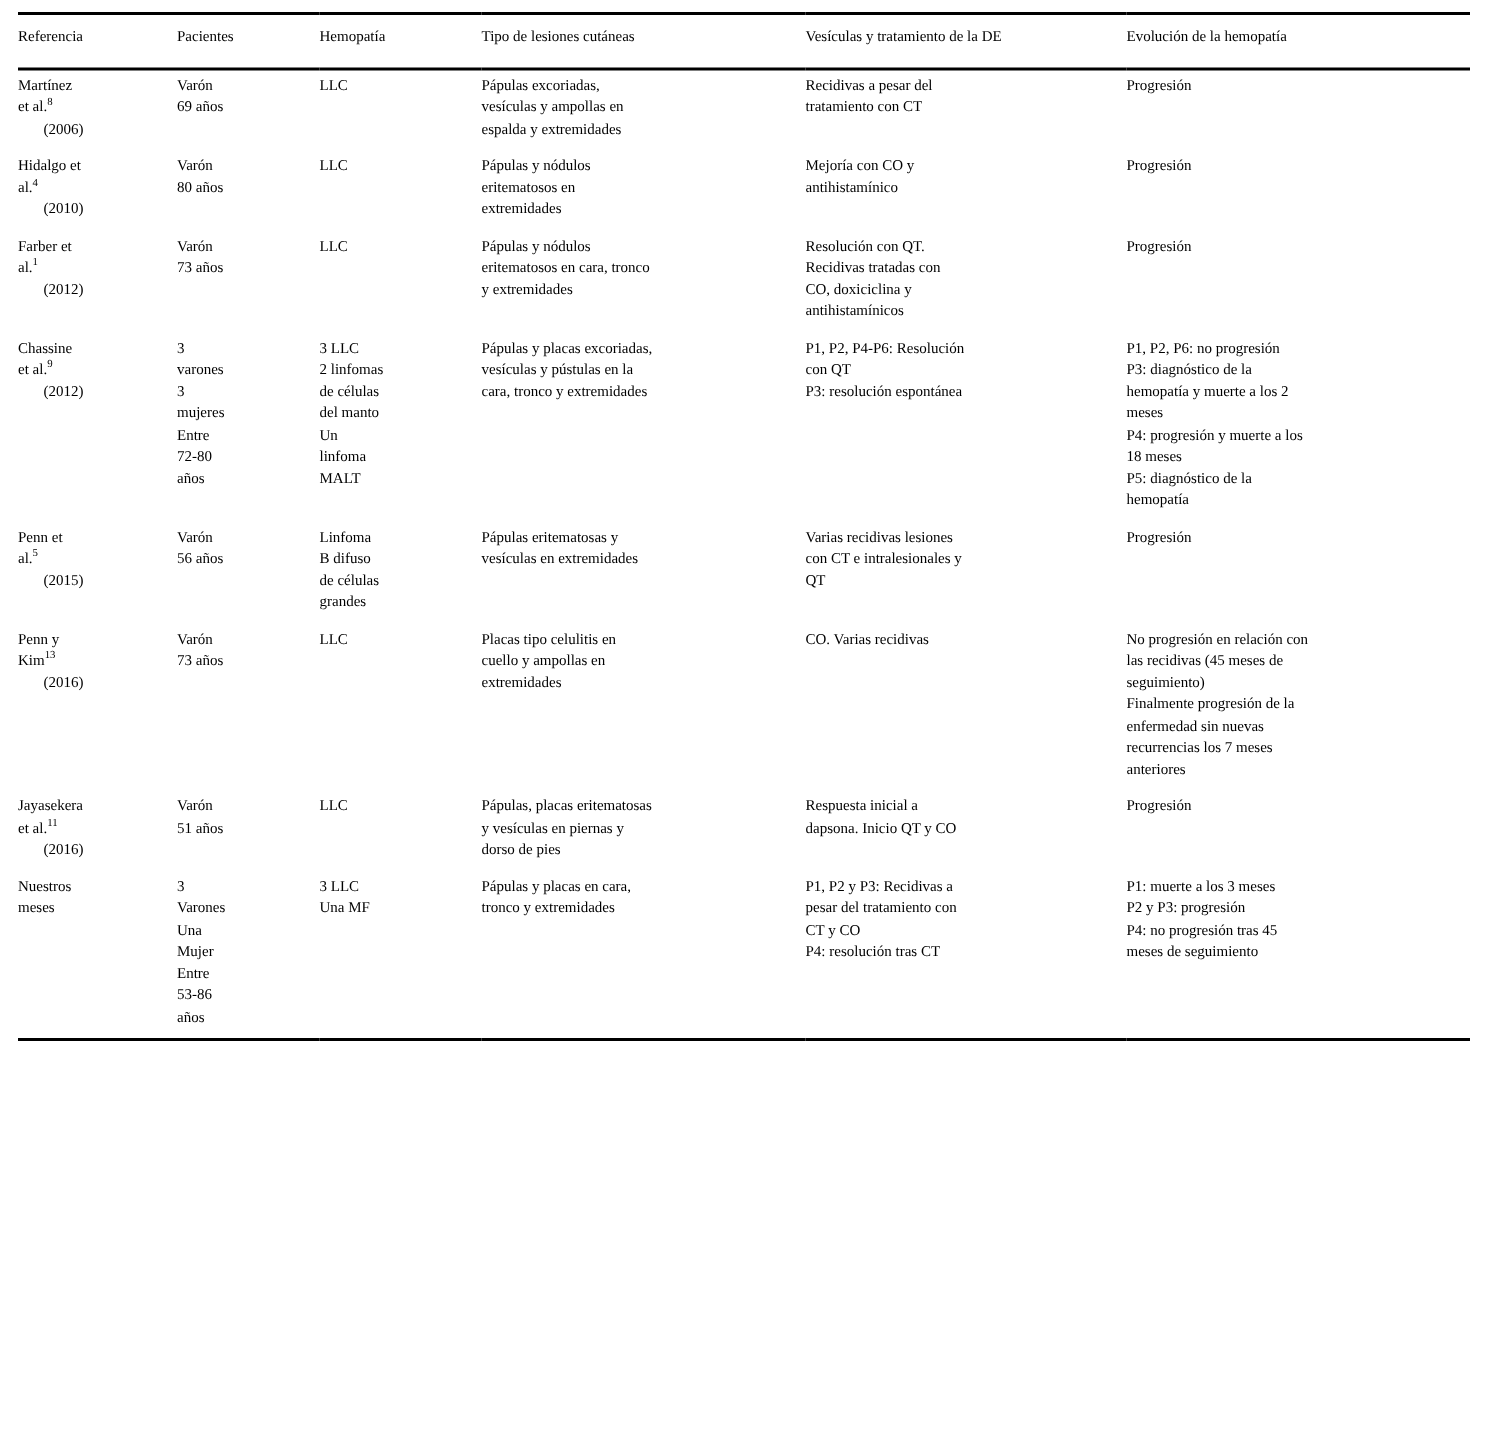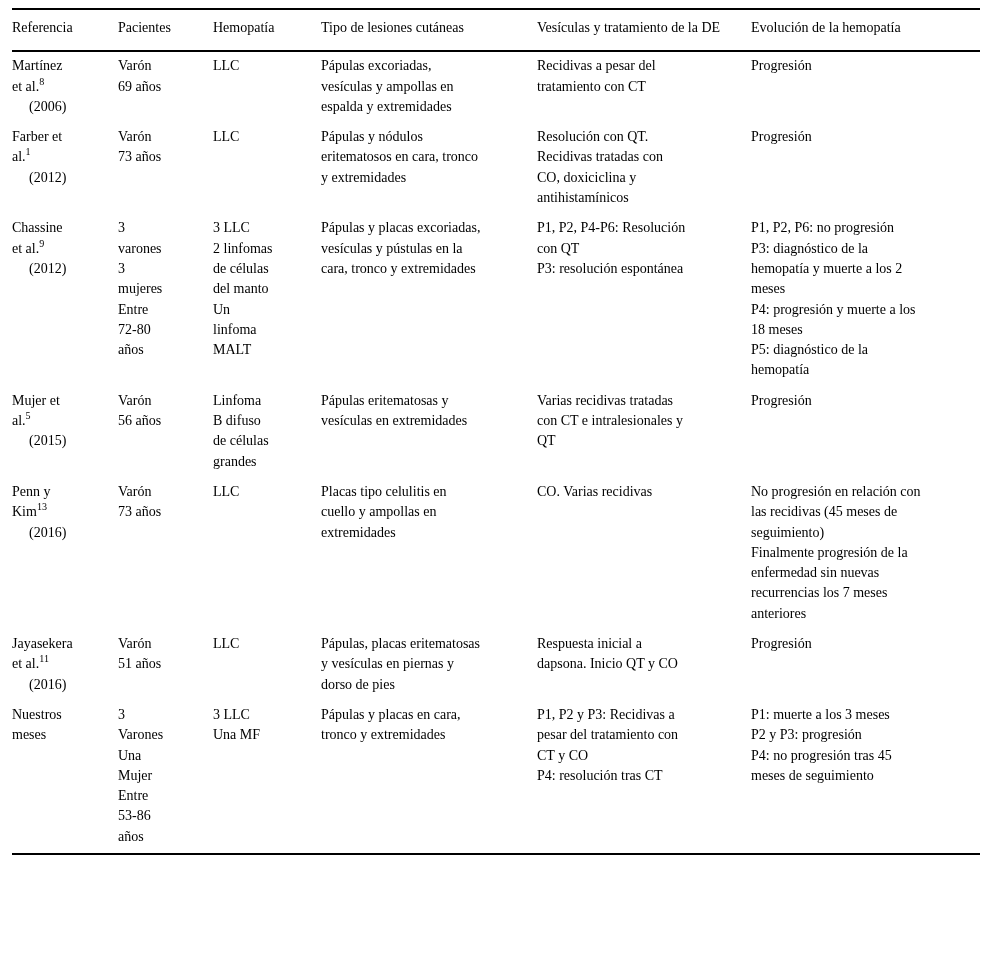--- a/index.html
+++ b/index.html
@@ -26,21 +26,21 @@
   }
   col.c-ref  { width: 106px; }
   col.c-pac  { width: 95px;  }
   col.c-hem  { width: 108px; }
   col.c-les  { width: 216px; }
   col.c-evde { width: 214px; }
   col.c-evhe { width: 229px; }
   th, td {
     text-align: left;
     vertical-align: top;
-    font-size: 14px;
+    font-size: 10px;
     line-height: 1.45;
     font-weight: normal;
     padding: 4px 14px 6px 0;
   }
   thead th {
     border-bottom: 2px solid #000;
     padding: 8px 14px 12px 0;
     white-space: normal;
   }
   td.pre { white-space: pre-line; }
@@ -85,20 +85,33 @@
 69 años</td>
         <td class="pre">LLC</td>
         <td class="pre">Pápulas excoriadas,
 vesículas y ampollas en
 espalda y extremidades</td>
         <td class="pre">Recidivas a pesar del
 tratamiento con CT</td>
         <td class="pre">Progresión</td>
       </tr>
 
+      <tr>
+        <td class="ref-cell"><span class="ref-name">Hidalgo et
+al.</span><sup>4</sup><span class="ref-year">(2010)</span></td>
+        <td class="pre">Varón
+80 años</td>
+        <td class="pre">LLC</td>
+        <td class="pre">Pápulas y nódulos
+eritematosos en
+extremidades</td>
+        <td class="pre">Mejoría con CO y
+antihistamínico</td>
+        <td class="pre">Progresión</td>
+      </tr>
 
       <tr>
         <td class="ref-cell"><span class="ref-name">Farber et
 al.</span><sup>1</sup><span class="ref-year">(2012)</span></td>
         <td class="pre">Varón
 73 años</td>
         <td class="pre">LLC</td>
         <td class="pre">Pápulas y nódulos
 eritematosos en cara, tronco
 y extremidades</td>
@@ -137,31 +150,31 @@
 hemopatía y muerte a los 2
 meses
 P4: progresión y muerte a los
 18 meses
 P5: diagnóstico de la
 hemopatía</td>
       </tr>
 
 
       <tr>
-        <td class="ref-cell"><span class="ref-name">Mujer et
+        <td class="ref-cell"><span class="ref-name">Penn et
 al.</span><sup>5</sup><span class="ref-year">(2015)</span></td>
         <td class="pre">Varón
 56 años</td>
         <td class="pre">Linfoma
 B difuso
 de células
 grandes</td>
         <td class="pre">Pápulas eritematosas y
 vesículas en extremidades</td>
-        <td class="pre">Varias recidivas tratadas
+        <td class="pre">Varias recidivas lesiones
 con CT e intralesionales y
 QT</td>
         <td class="pre">Progresión</td>
       </tr>
 
       <tr>
         <td class="ref-cell"><span class="ref-name">Penn y
 Kim</span><sup>13</sup><span class="ref-year">(2016)</span></td>
         <td class="pre">Varón
 73 años</td>

